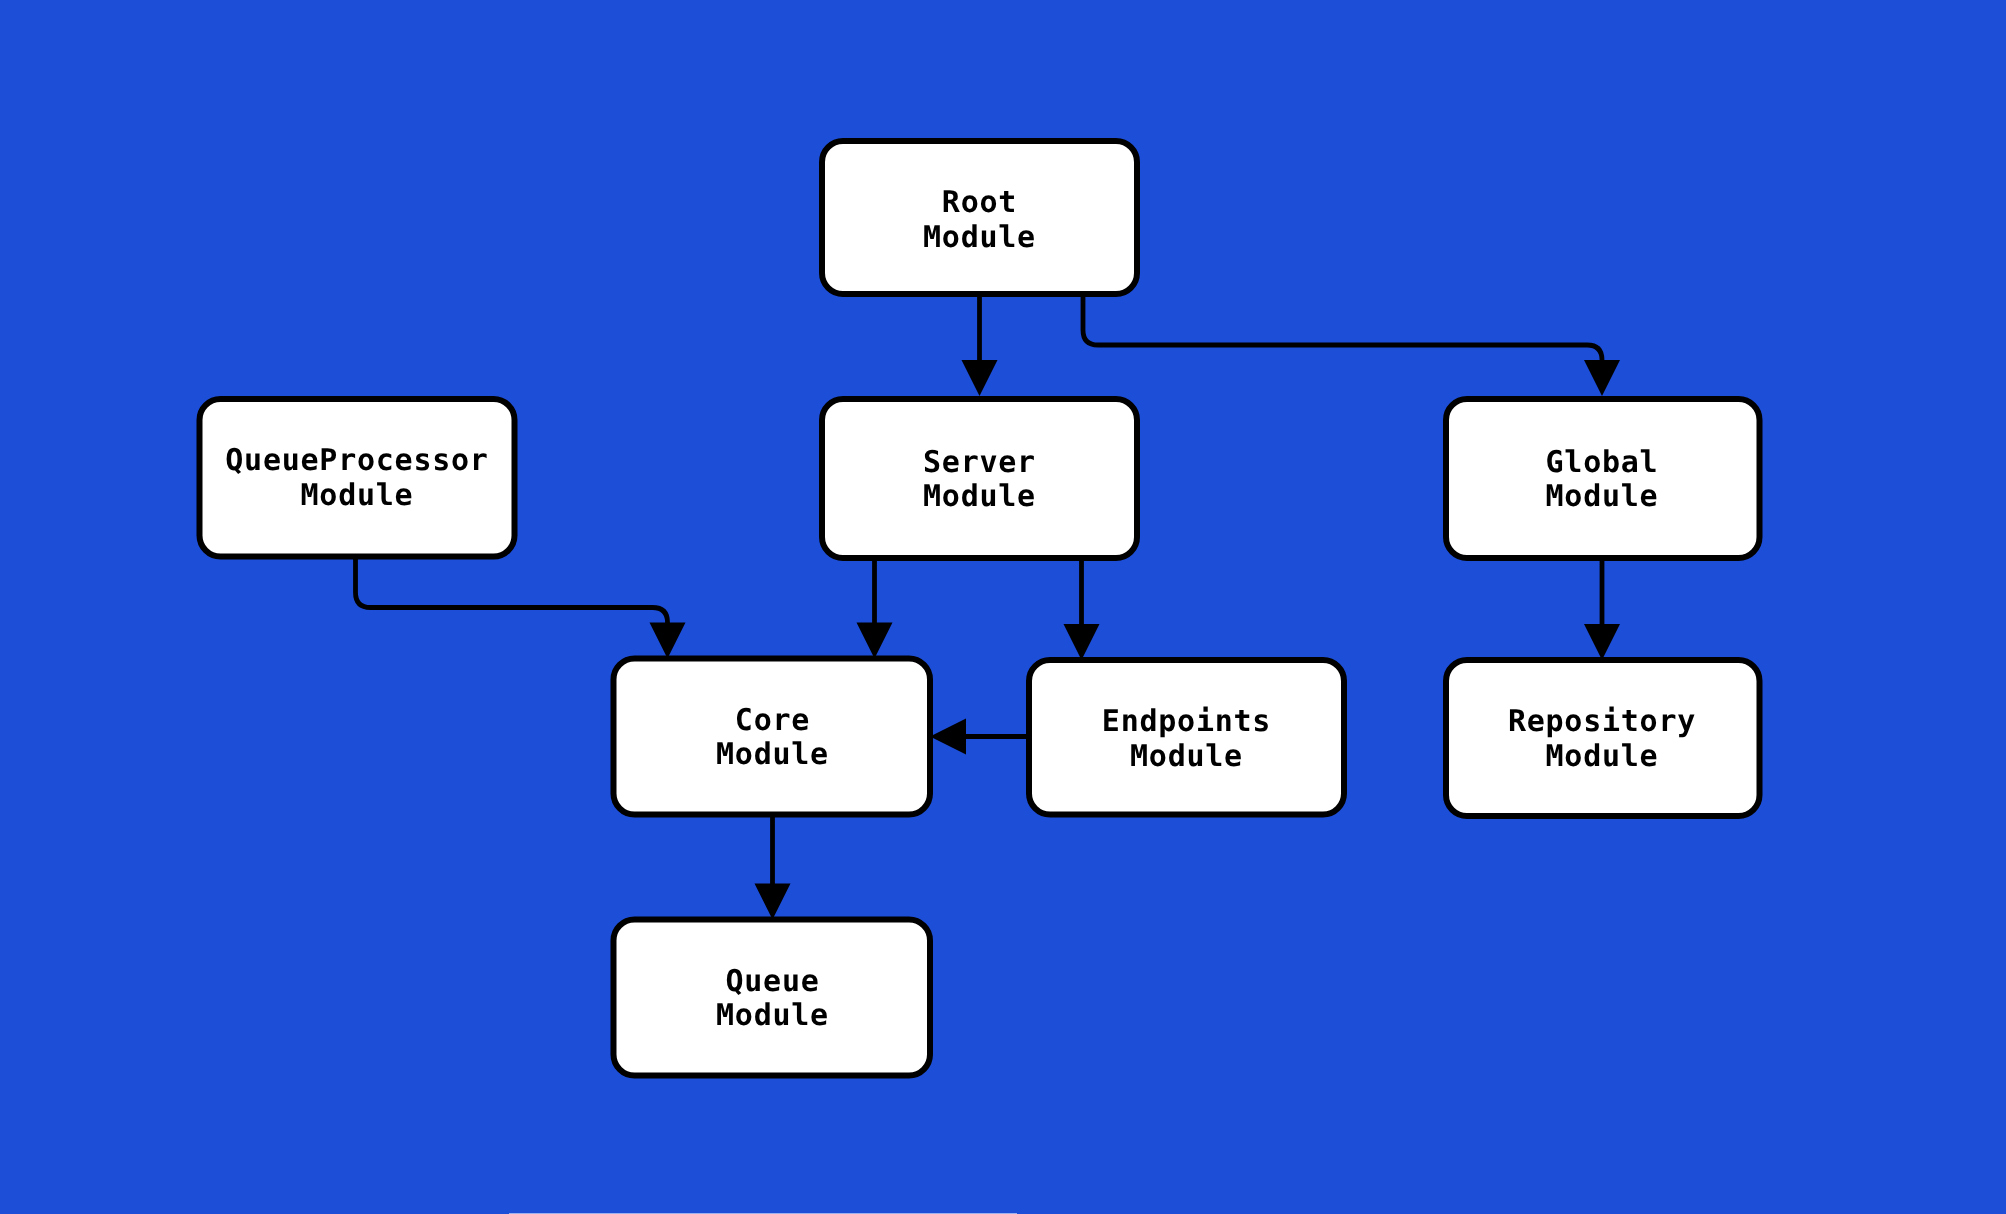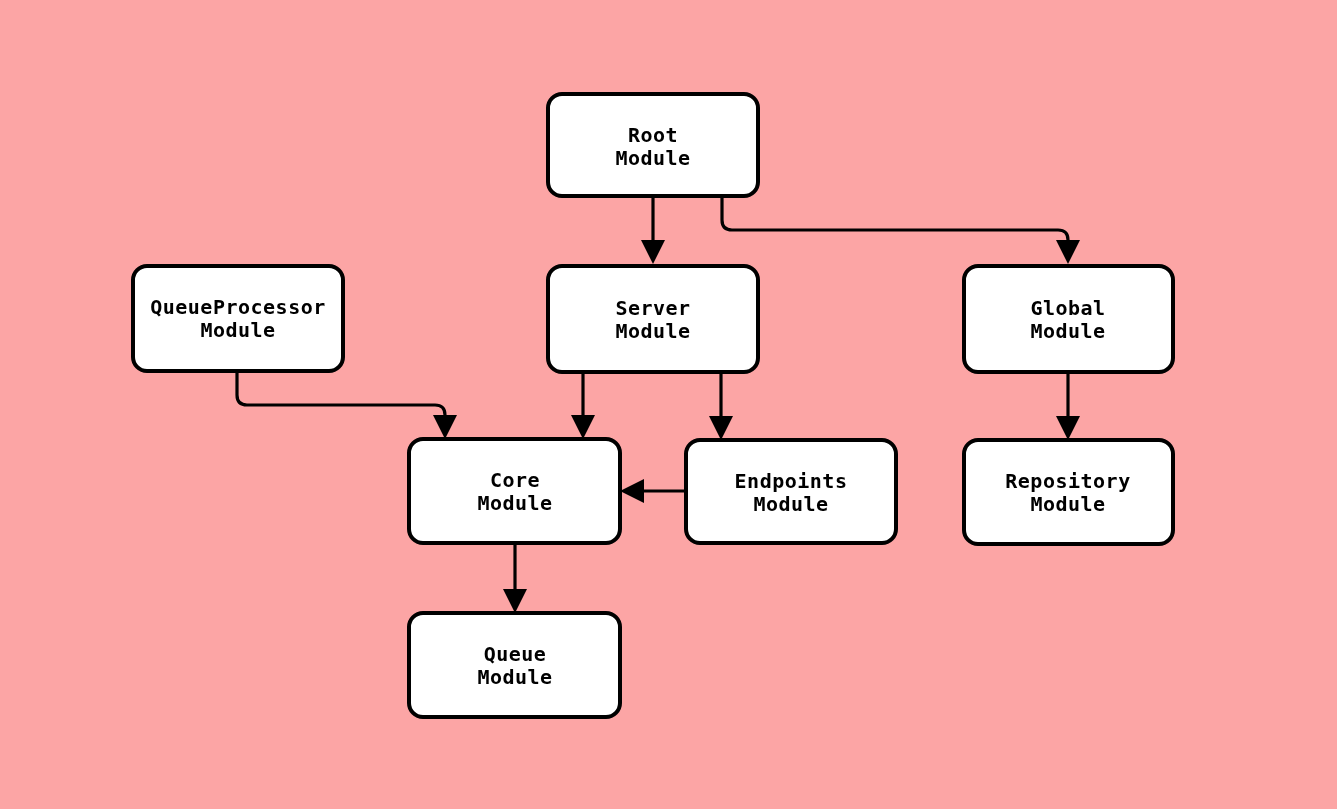--- a/index.html
+++ b/index.html
@@ -11,21 +11,21 @@
   body {
     width: 1337px;
     height: 809px;
     overflow: hidden;
     font-family: "DejaVu Sans Mono", "Liberation Mono", monospace;
   }
   #diagram-root {
     position: relative;
     width: 1337px;
     height: 809px;
-    background: #fca5a5;
+    background: #1d4ed8;
   }
   svg#diagram-canvas {
     display: block;
     width: 1337px;
     height: 809px;
   }
   .node-box {
     fill: #ffffff;
     stroke: #000000;
     stroke-width: 4;

